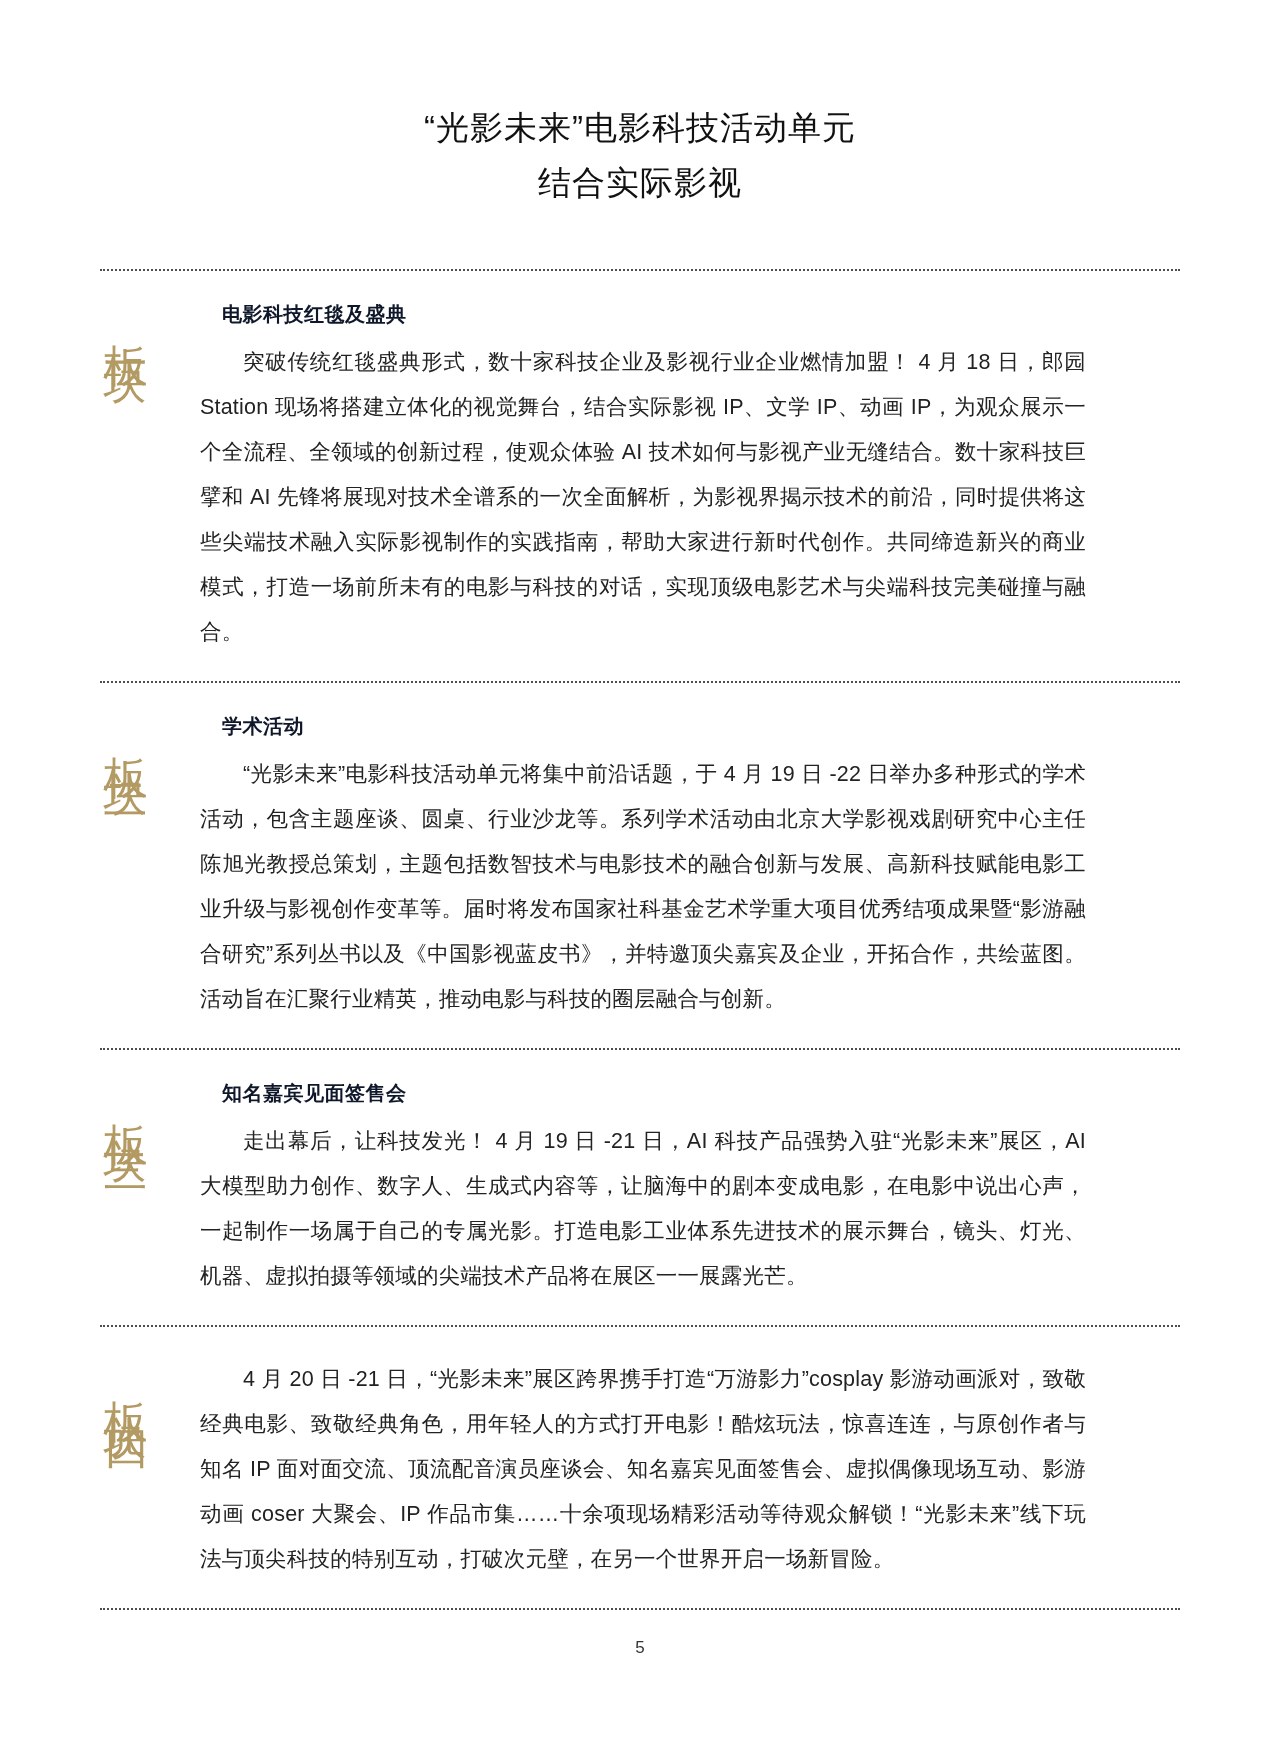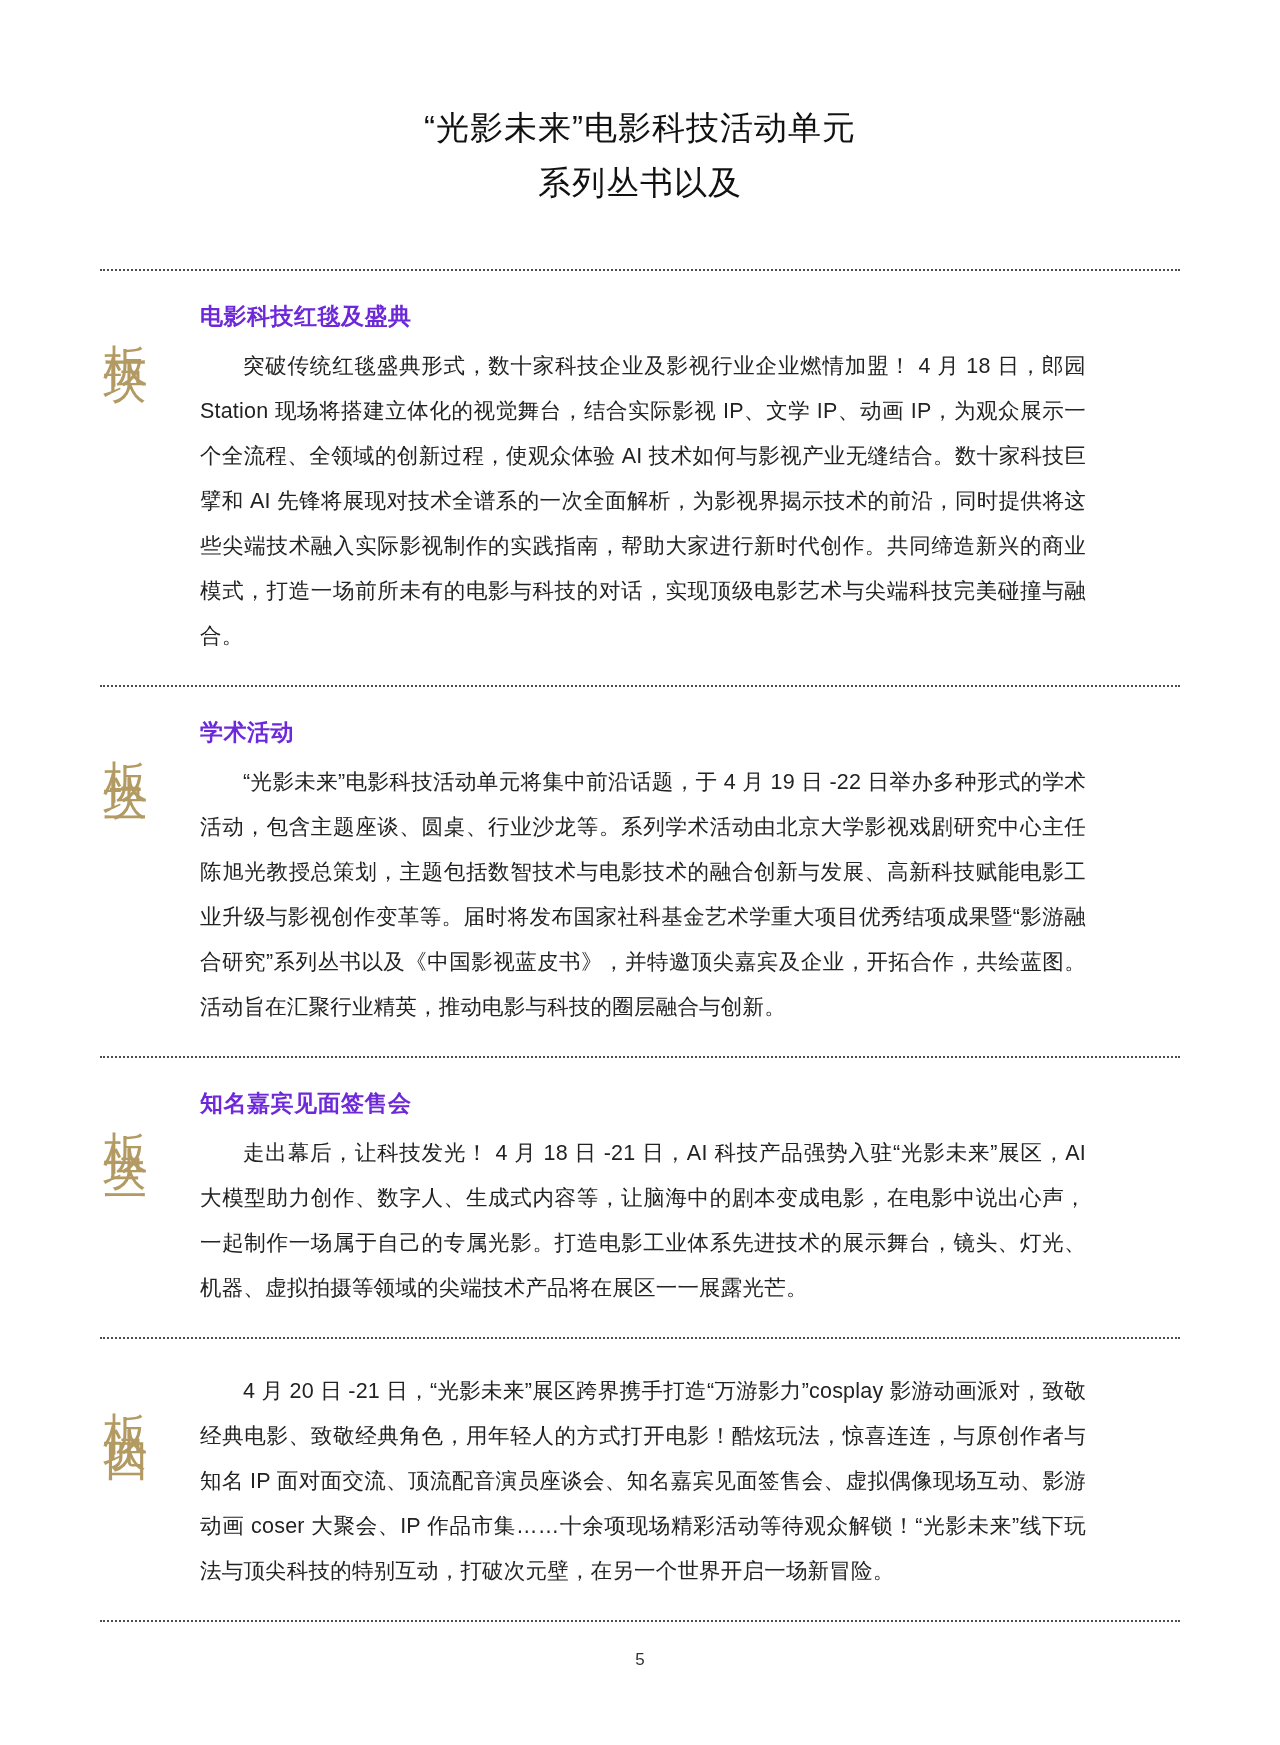--- a/index.html
+++ b/index.html
@@ -45,25 +45,26 @@
     letter-spacing: 16px;
     color: var(--accent, #b39a63);
     line-height: 1;
     font-weight: 400;
   }
   .content-col {
     width: 886px;
     flex: 0 0 886px;
   }
   .section-heading {
-    font-size: 23px;
+    font-size: 20px;
     font-weight: bold;
-    color: #6d28d9;
+    color: #0f172a;
     margin-bottom: 12px;
     letter-spacing: 0.5px;
+    margin-left: 22px;
   }
   .section-body {
     font-size: 21.5px;
     line-height: 45px;
     text-align: justify;
     text-indent: 2em;
     color: #222;
     letter-spacing: 0.2px;
   }
   .footer {
@@ -72,21 +73,21 @@
     padding-bottom: 40px;
     font-size: 17px;
     color: #333;
   }
 </style>
 </head>
 <body>
 
 <div class="title-block">
   <div>“光影未来”电影科技活动单元</div>
-  <div>系列丛书以及</div>
+  <div>结合实际影视</div>
 </div>
 
 <div class="divider first"></div>
 
 <div class="section">
   <div class="label-col">
     <div class="v-label">板块一</div>
   </div>
   <div class="content-col">
     <div class="section-heading">电影科技红毯及盛典</div>
@@ -107,21 +108,21 @@
 </div>
 
 <div class="divider"></div>
 
 <div class="section">
   <div class="label-col">
     <div class="v-label">板块三</div>
   </div>
   <div class="content-col">
     <div class="section-heading">知名嘉宾见面签售会</div>
-    <div class="section-body">走出幕后，让科技发光！ 4 月 18 日 -21 日，AI 科技产品强势入驻“光影未来”展区，AI 大模型助力创作、数字人、生成式内容等，让脑海中的剧本变成电影，在电影中说出心声，一起制作一场属于自己的专属光影。打造电影工业体系先进技术的展示舞台，镜头、灯光、机器、虚拟拍摄等领域的尖端技术产品将在展区一一展露光芒。</div>
+    <div class="section-body">走出幕后，让科技发光！ 4 月 19 日 -21 日，AI 科技产品强势入驻“光影未来”展区，AI 大模型助力创作、数字人、生成式内容等，让脑海中的剧本变成电影，在电影中说出心声，一起制作一场属于自己的专属光影。打造电影工业体系先进技术的展示舞台，镜头、灯光、机器、虚拟拍摄等领域的尖端技术产品将在展区一一展露光芒。</div>
   </div>
 </div>
 
 <div class="divider"></div>
 
 <div class="section">
   <div class="label-col">
     <div class="v-label">板块四</div>
   </div>
   <div class="content-col">

